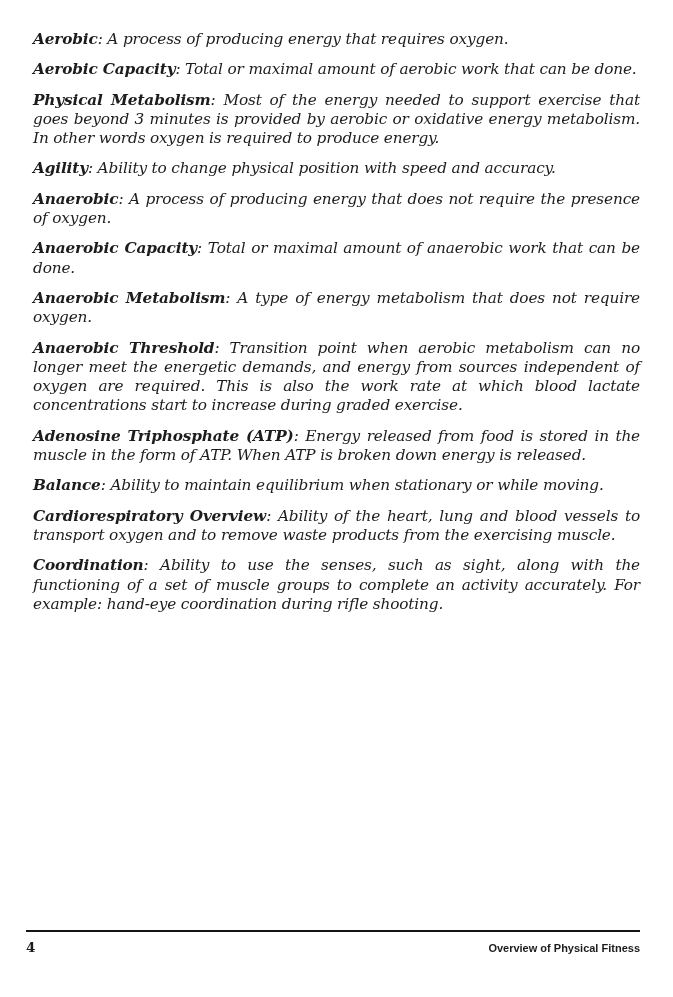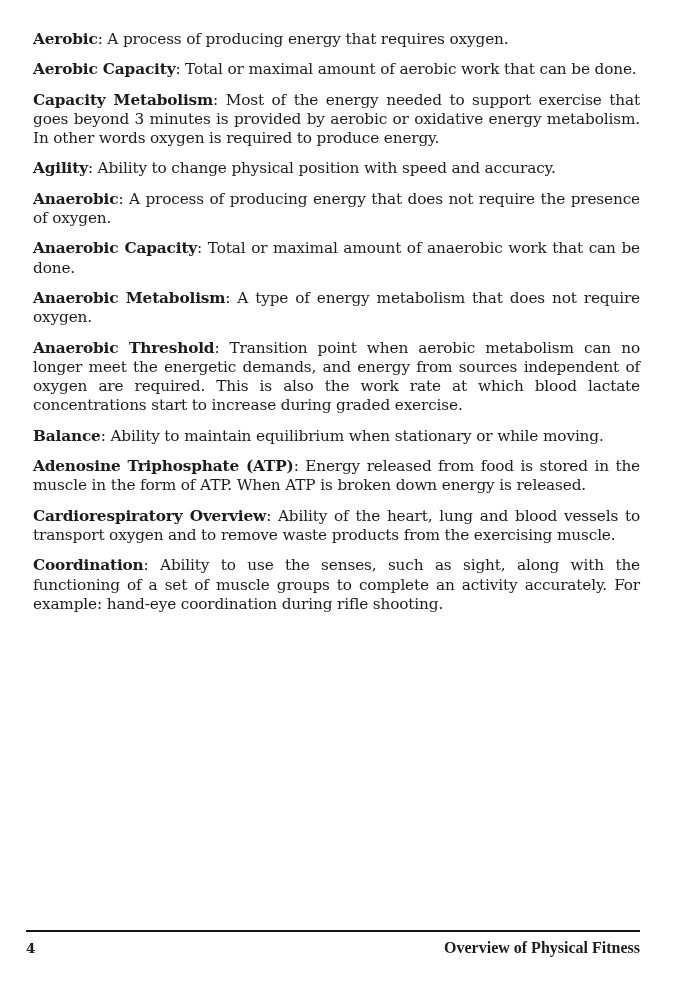--- a/index.html
+++ b/index.html
@@ -14,20 +14,21 @@
     background: #ffffff;
     overflow: hidden;
     font-family: "DejaVu Serif", serif;
     color: #1c1c1c;
   }
   .content {
     position: absolute;
     top: 30px;
     left: 33px;
     right: 33px;
+    font-style: italic;
   }
   .entry {
     margin: 0 0 11px 0;
     font-size: 15.3px;
     line-height: 19.3px;
     text-align: justify;
     letter-spacing: -0.15px;
   }
   .entry .term {
     font-weight: bold;
@@ -48,51 +49,51 @@
     display: flex;
     justify-content: space-between;
     align-items: baseline;
   }
   .page-number {
     font-family: "DejaVu Serif", serif;
     font-weight: bold;
     font-size: 13.5px;
   }
   .footer-title {
-    font-family: Liberation Serif, serif;
+    font-family: Liberation Sans, sans-serif;
     font-weight: bold;
-    font-size: 16px;
+    font-size: 11px;
   }
 </style>
 </head>
 <body>
 
 <div class="page">
 
   <div class="content">
     <p class="entry"><b class="term">Aerobic</b><span class="def">: A process of producing energy that requires oxygen.</span></p>
 
     <p class="entry"><b class="term">Aerobic Capacity</b><span class="def">: Total or maximal amount of aerobic work that can be done.</span></p>
 
-    <p class="entry"><b class="term">Capacity Metabolism</b><span class="def">: Most of the energy needed to support exercise that goes beyond 3 minutes is provided by aerobic or oxidative energy metabolism. In other words oxygen is required to produce energy.</span></p>
+    <p class="entry"><b class="term">Physical Metabolism</b><span class="def">: Most of the energy needed to support exercise that goes beyond 3 minutes is provided by aerobic or oxidative energy metabolism. In other words oxygen is required to produce energy.</span></p>
 
     <p class="entry"><b class="term">Agility</b><span class="def">: Ability to change physical position with speed and accuracy.</span></p>
 
     <p class="entry"><b class="term">Anaerobic</b><span class="def">: A process of producing energy that does not require the presence of oxygen.</span></p>
 
     <p class="entry"><b class="term">Anaerobic Capacity</b><span class="def">: Total or maximal amount of anaerobic work that can be done.</span></p>
 
 
     <p class="entry"><b class="term">Anaerobic Metabolism</b><span class="def">: A type of energy metabolism that does not require oxygen.</span></p>
 
     <p class="entry"><b class="term">Anaerobic Threshold</b><span class="def">: Transition point when aerobic metabolism can no longer meet the energetic demands, and energy from sources independent of oxygen are required. This is also the work rate at which blood lactate concentrations start to increase during graded exercise.</span></p>
 
+    <p class="entry"><b class="term">Adenosine Triphosphate (ATP)</b><span class="def">: Energy released from food is stored in the muscle in the form of ATP. When ATP is broken down energy is released.</span></p>
+
     <p class="entry"><b class="term">Balance</b><span class="def">: Ability to maintain equilibrium when stationary or while moving.</span></p>
-
-    <p class="entry"><b class="term">Adenosine Triphosphate (ATP)</b><span class="def">: Energy released from food is stored in the muscle in the form of ATP. When ATP is broken down energy is released.</span></p>
 
     <p class="entry"><b class="term">Cardiorespiratory Overview</b><span class="def">: Ability of the heart, lung and blood vessels to transport oxygen and to remove waste products from the exercising muscle.</span></p>
 
 
     <p class="entry"><b class="term">Coordination</b><span class="def">: Ability to use the senses, such as sight, along with the functioning of a set of muscle groups to complete an activity accurately. For example: hand-eye coordination during rifle shooting.</span></p>
 
   </div>
 
   <div class="footer-rule"></div>
 

